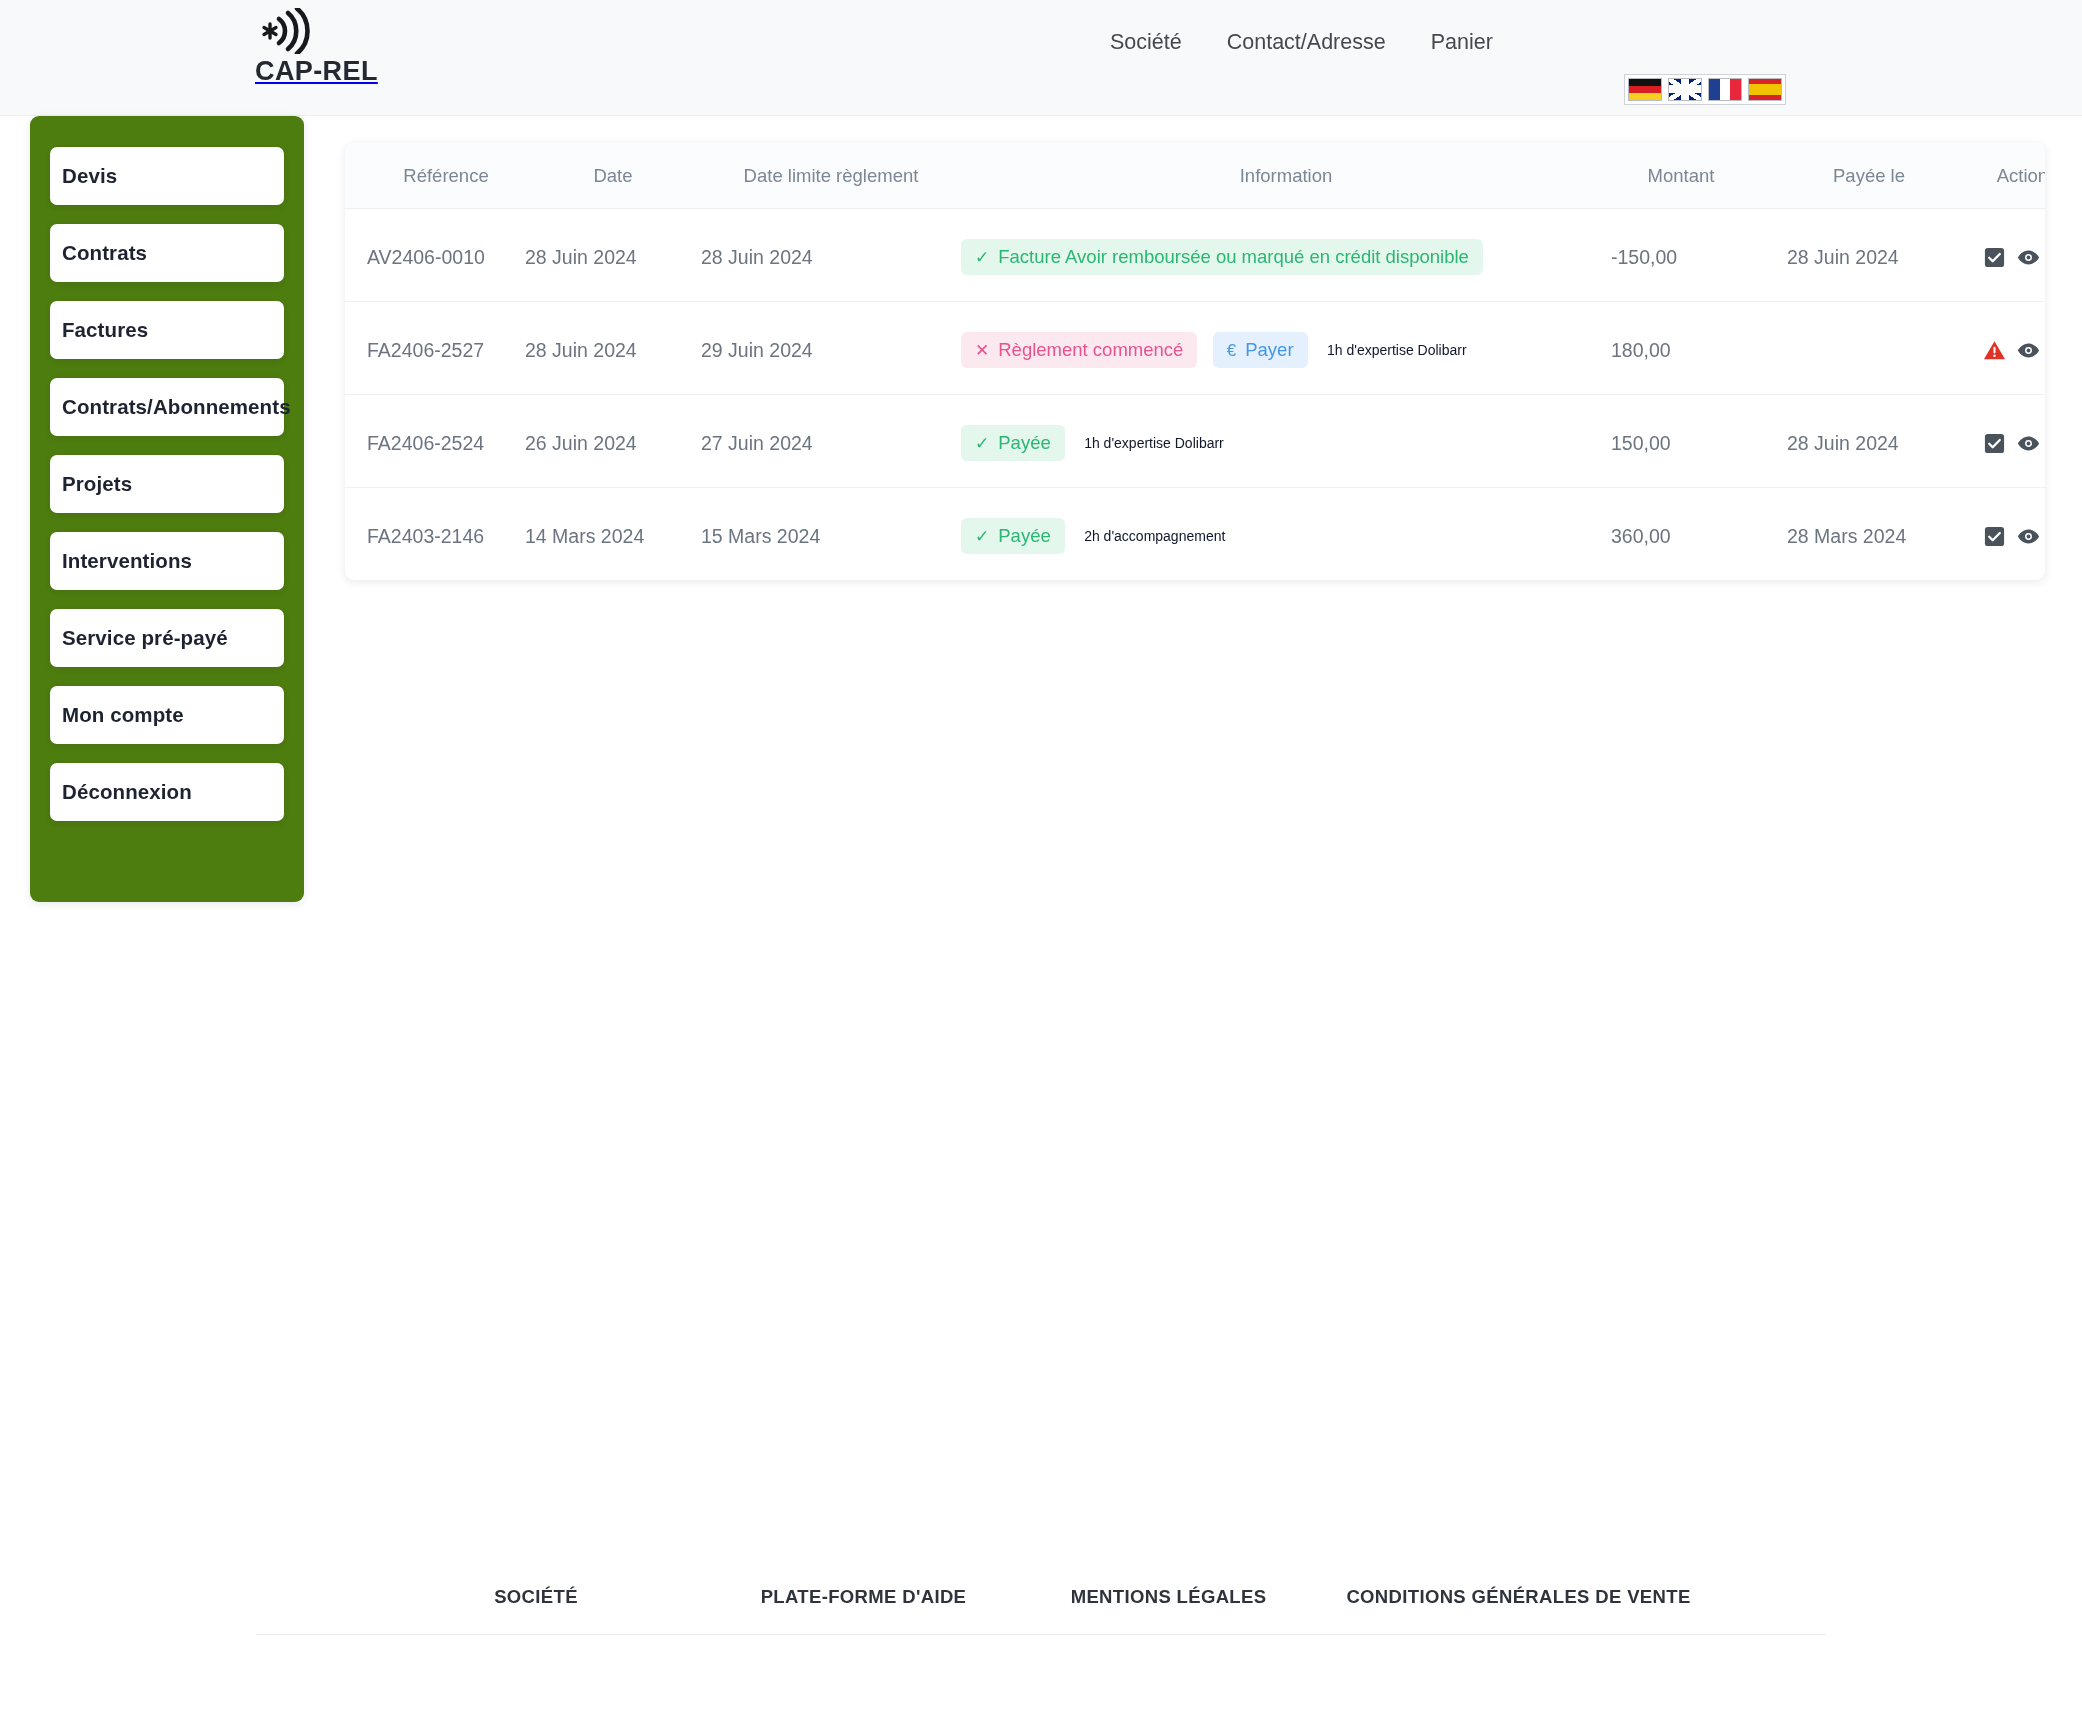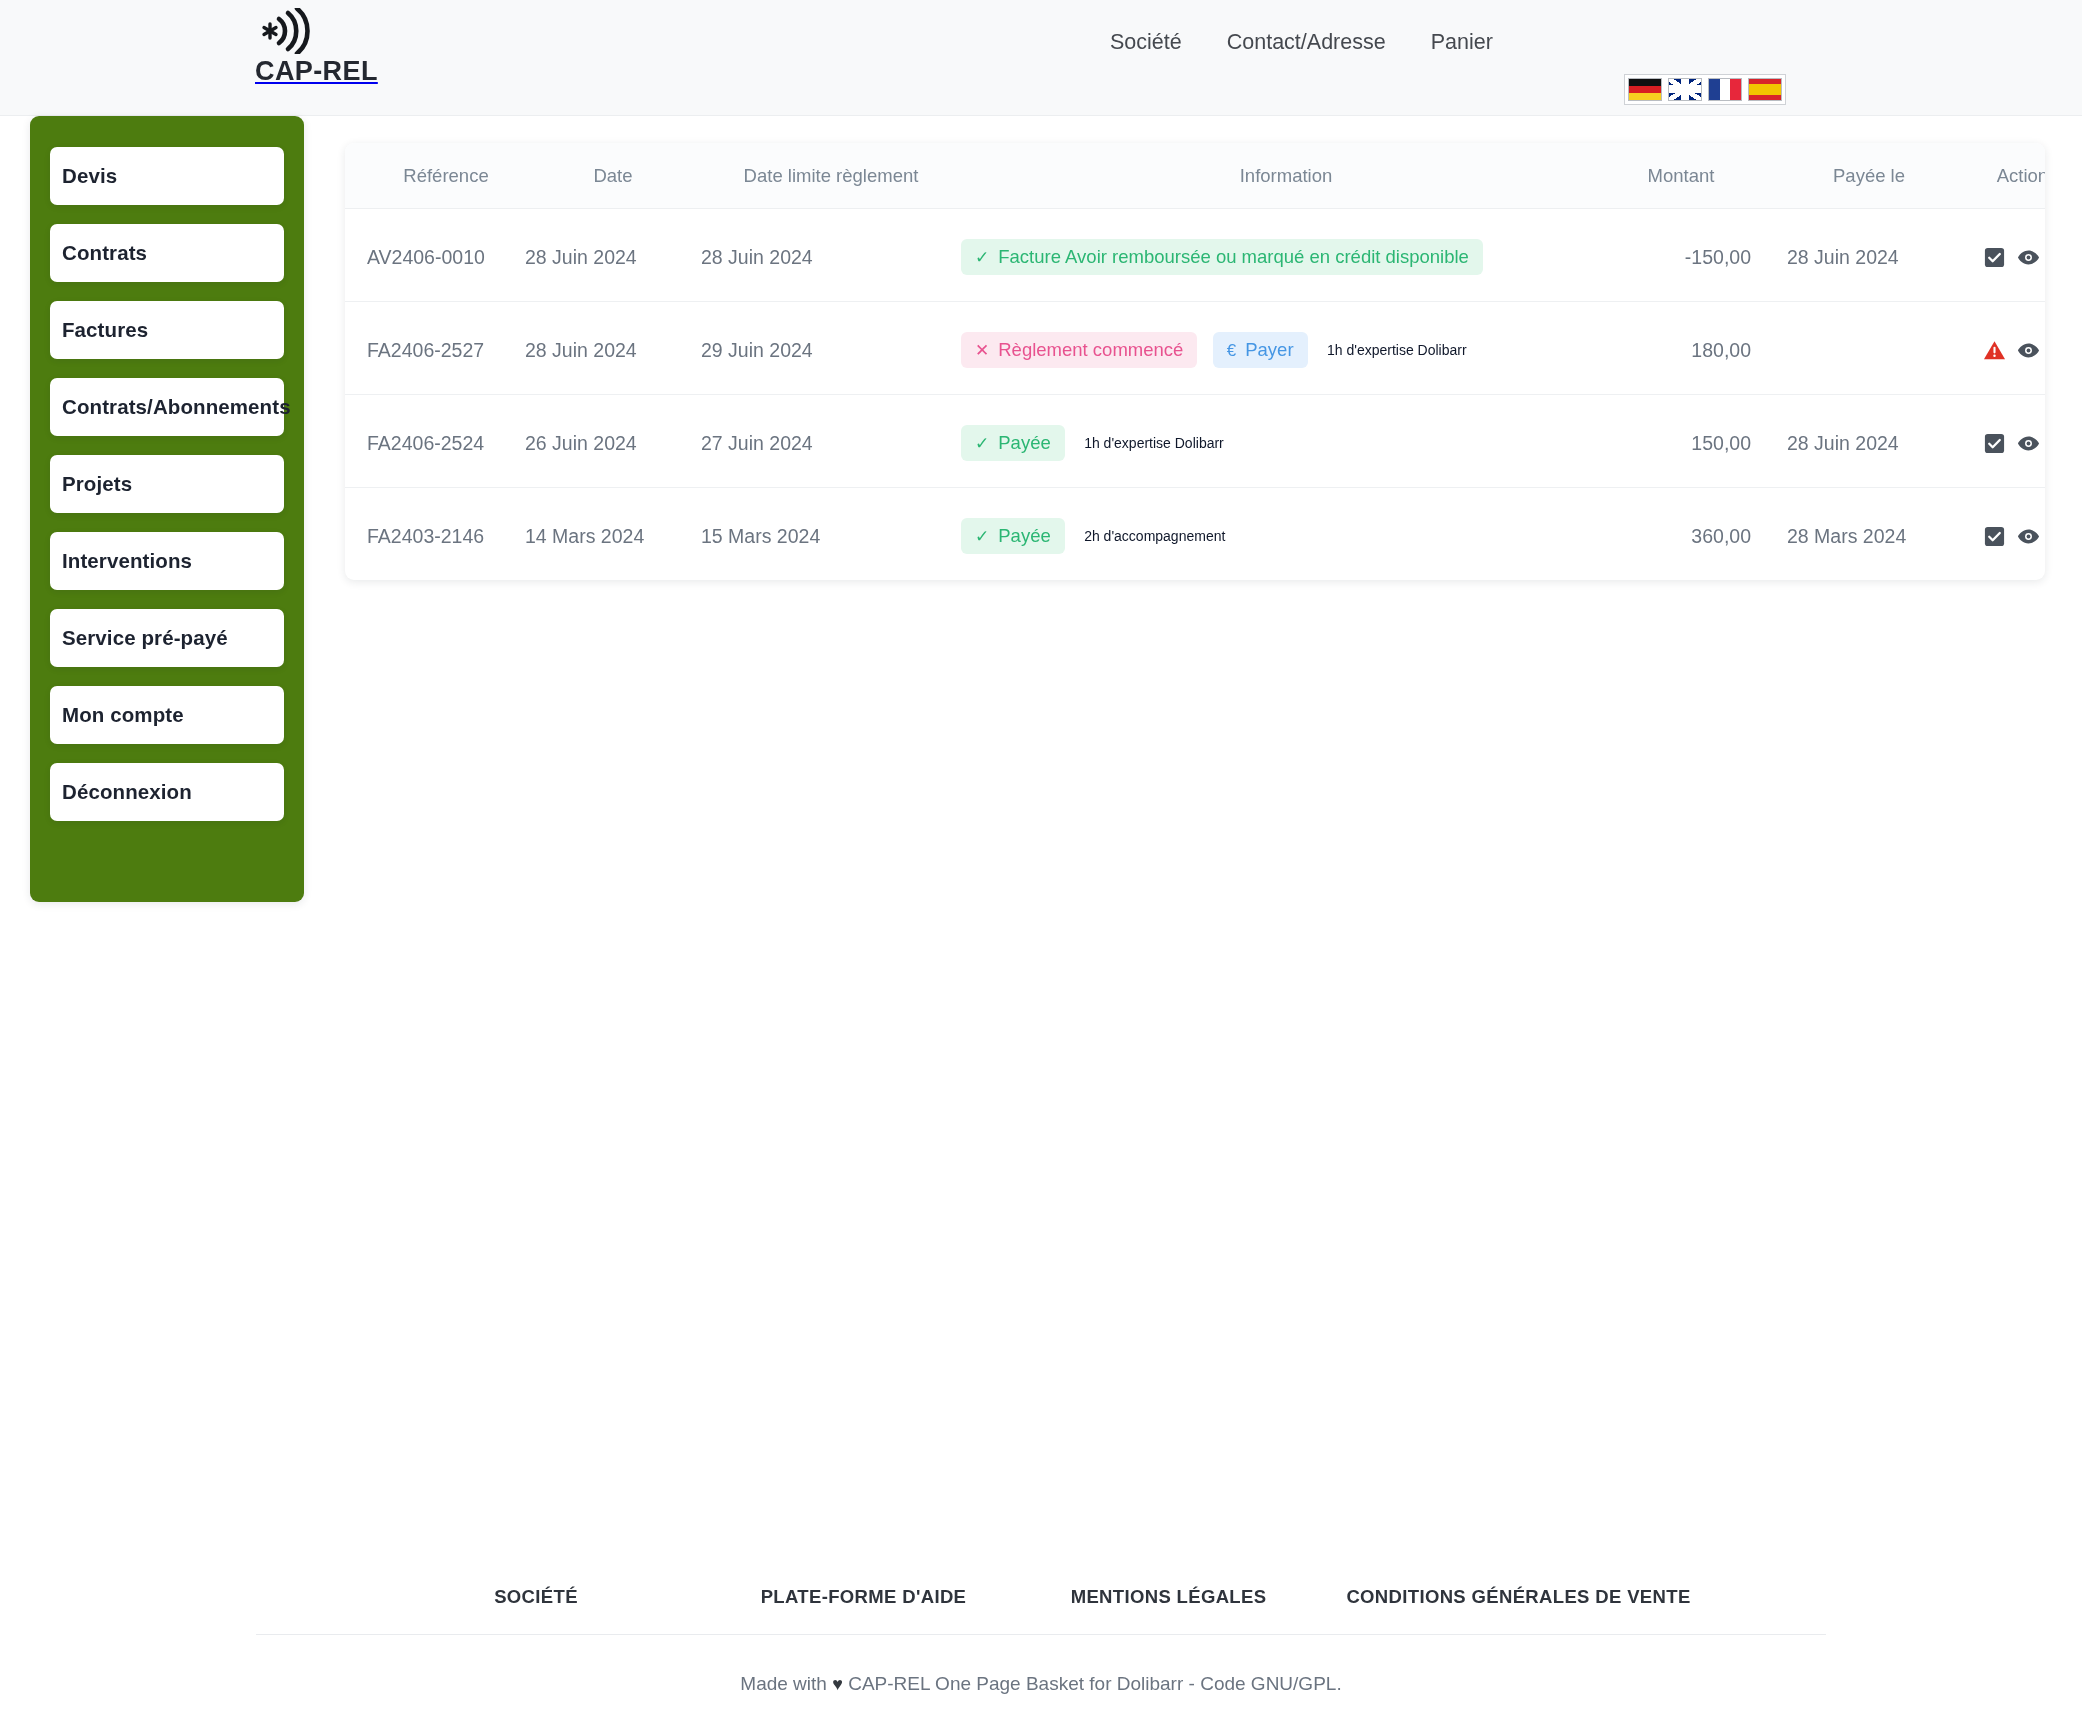--- a/index.html
+++ b/index.html
@@ -151,21 +151,21 @@
     color: #6b7480;
     padding: 30px 0 26px 0;
     border-bottom: 1px solid #eef0f2;
     vertical-align: middle;
   }
   table.invoices tbody tr:last-child td { border-bottom: none; }
   .col-ref   { width: 180px; padding-left: 22px !important; }
   .col-date  { width: 176px; }
   .col-limit { width: 260px; }
   .col-info  { width: 650px; }
-  .col-amount{ width: 140px; text-align: right; }
+  .col-amount{ width: 140px; text-align: left; }
   .col-paid  { width: 200px; padding-left: 36px !important; }
   .col-act   { width: 120px; padding-left: 32px !important; }
   thead .col-ref { padding-left: 22px; }
   td.cell-ref { color: #2c333d; font-size: 20px; }
 
   
   .badge {
     display: inline-flex;
     align-items: center;
     gap: 9px;
@@ -437,18 +437,13 @@
 </section>
 
 <footer class="site-footer">
   <div class="footer-links">
     <a class="fl-1" href="#">SOCIÉTÉ</a>
     <a class="fl-2" href="#">PLATE-FORME D'AIDE</a>
     <a class="fl-3" href="#">MENTIONS LÉGALES</a>
     <a class="fl-4" href="#">CONDITIONS GÉNÉRALES DE VENTE</a>
   </div>
   <div class="footer-rule"></div>
-  <div class="footer-note">
-    <span>Made with</span>
-    <span class="heart">♥</span>
-    <span>CAP-REL One Page Basket for Dolibarr - Code GNU/GPL.</span>
-  </div>
 </footer>
 
 </body></html>

